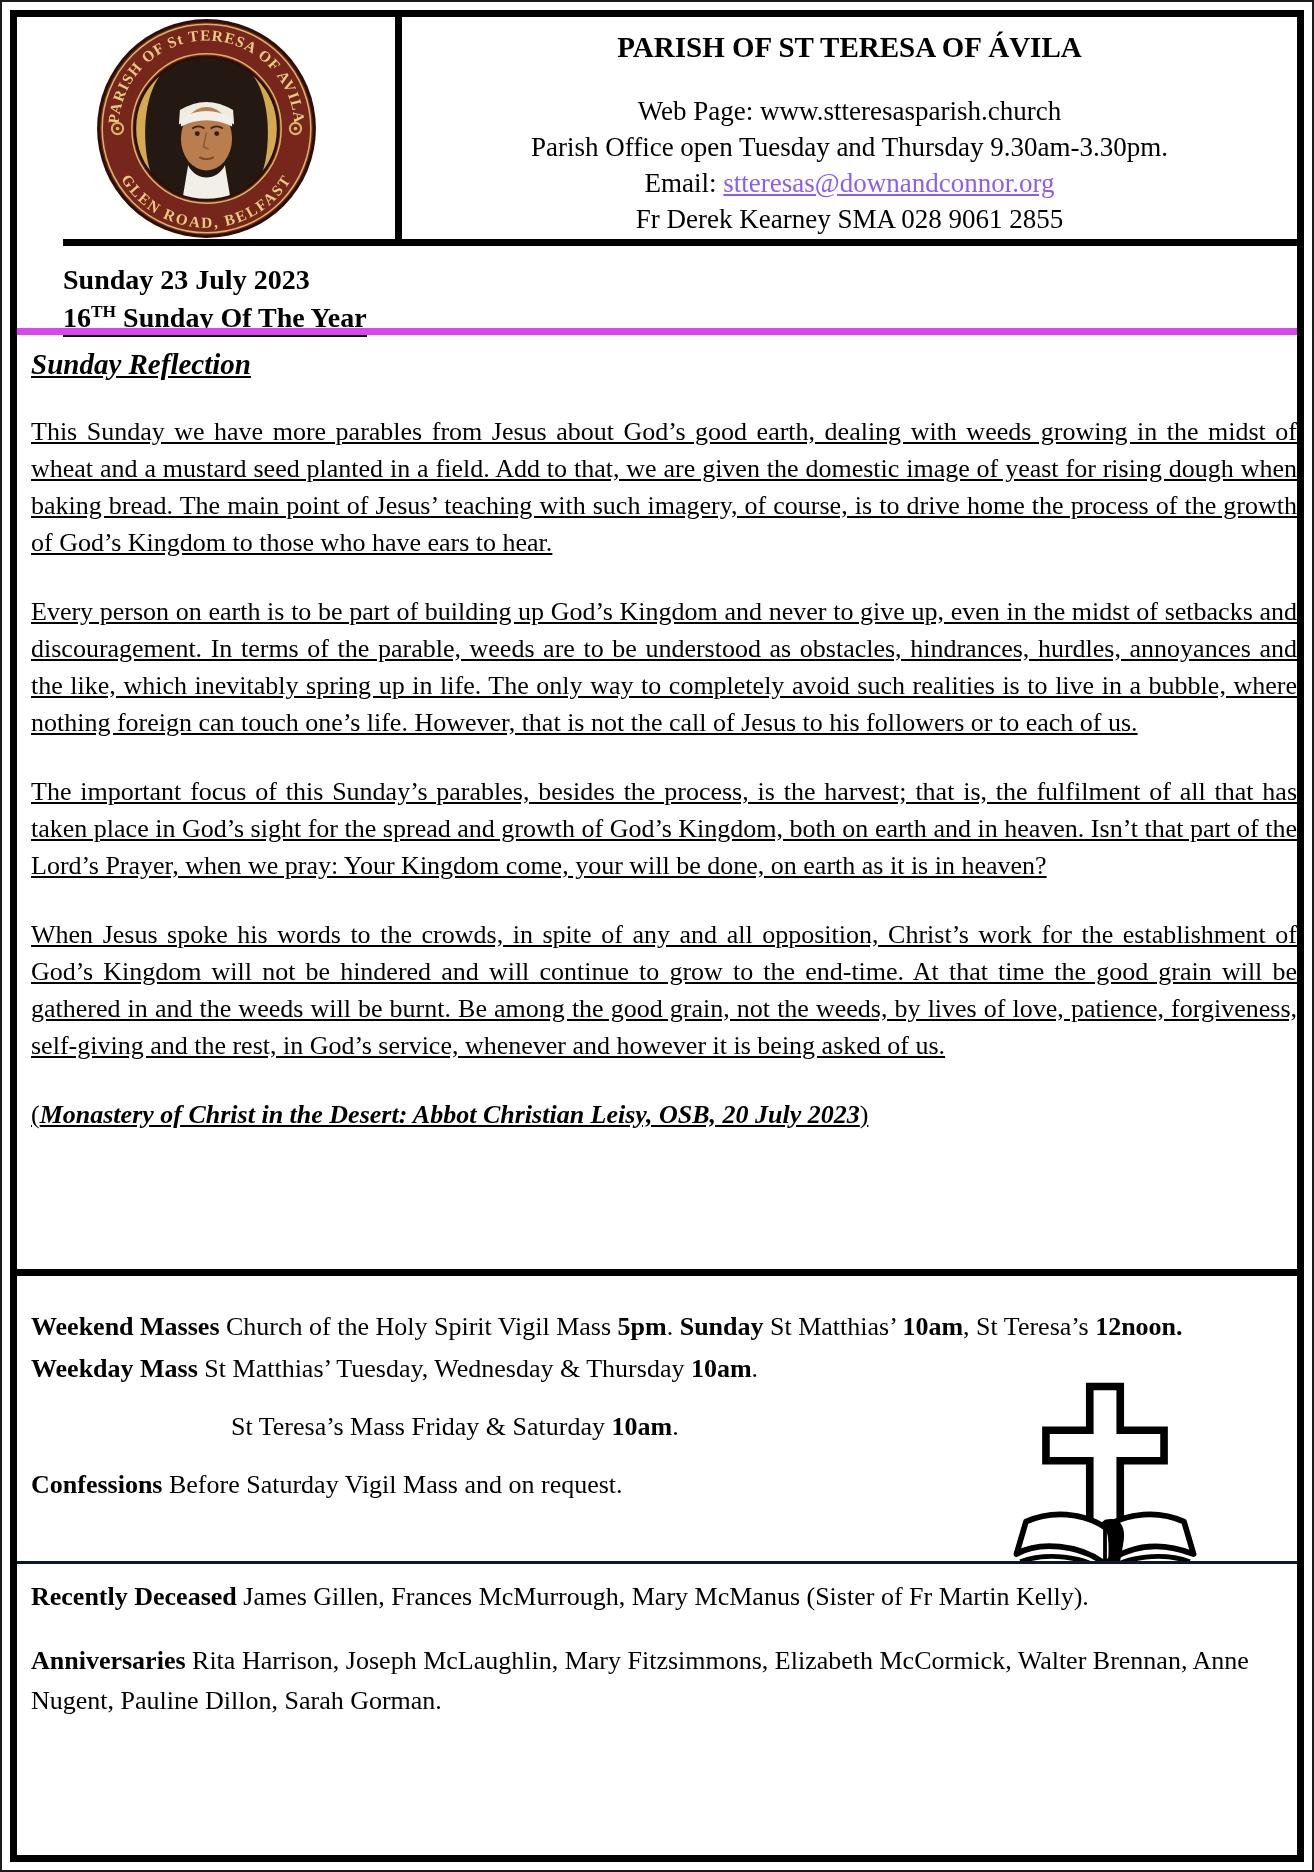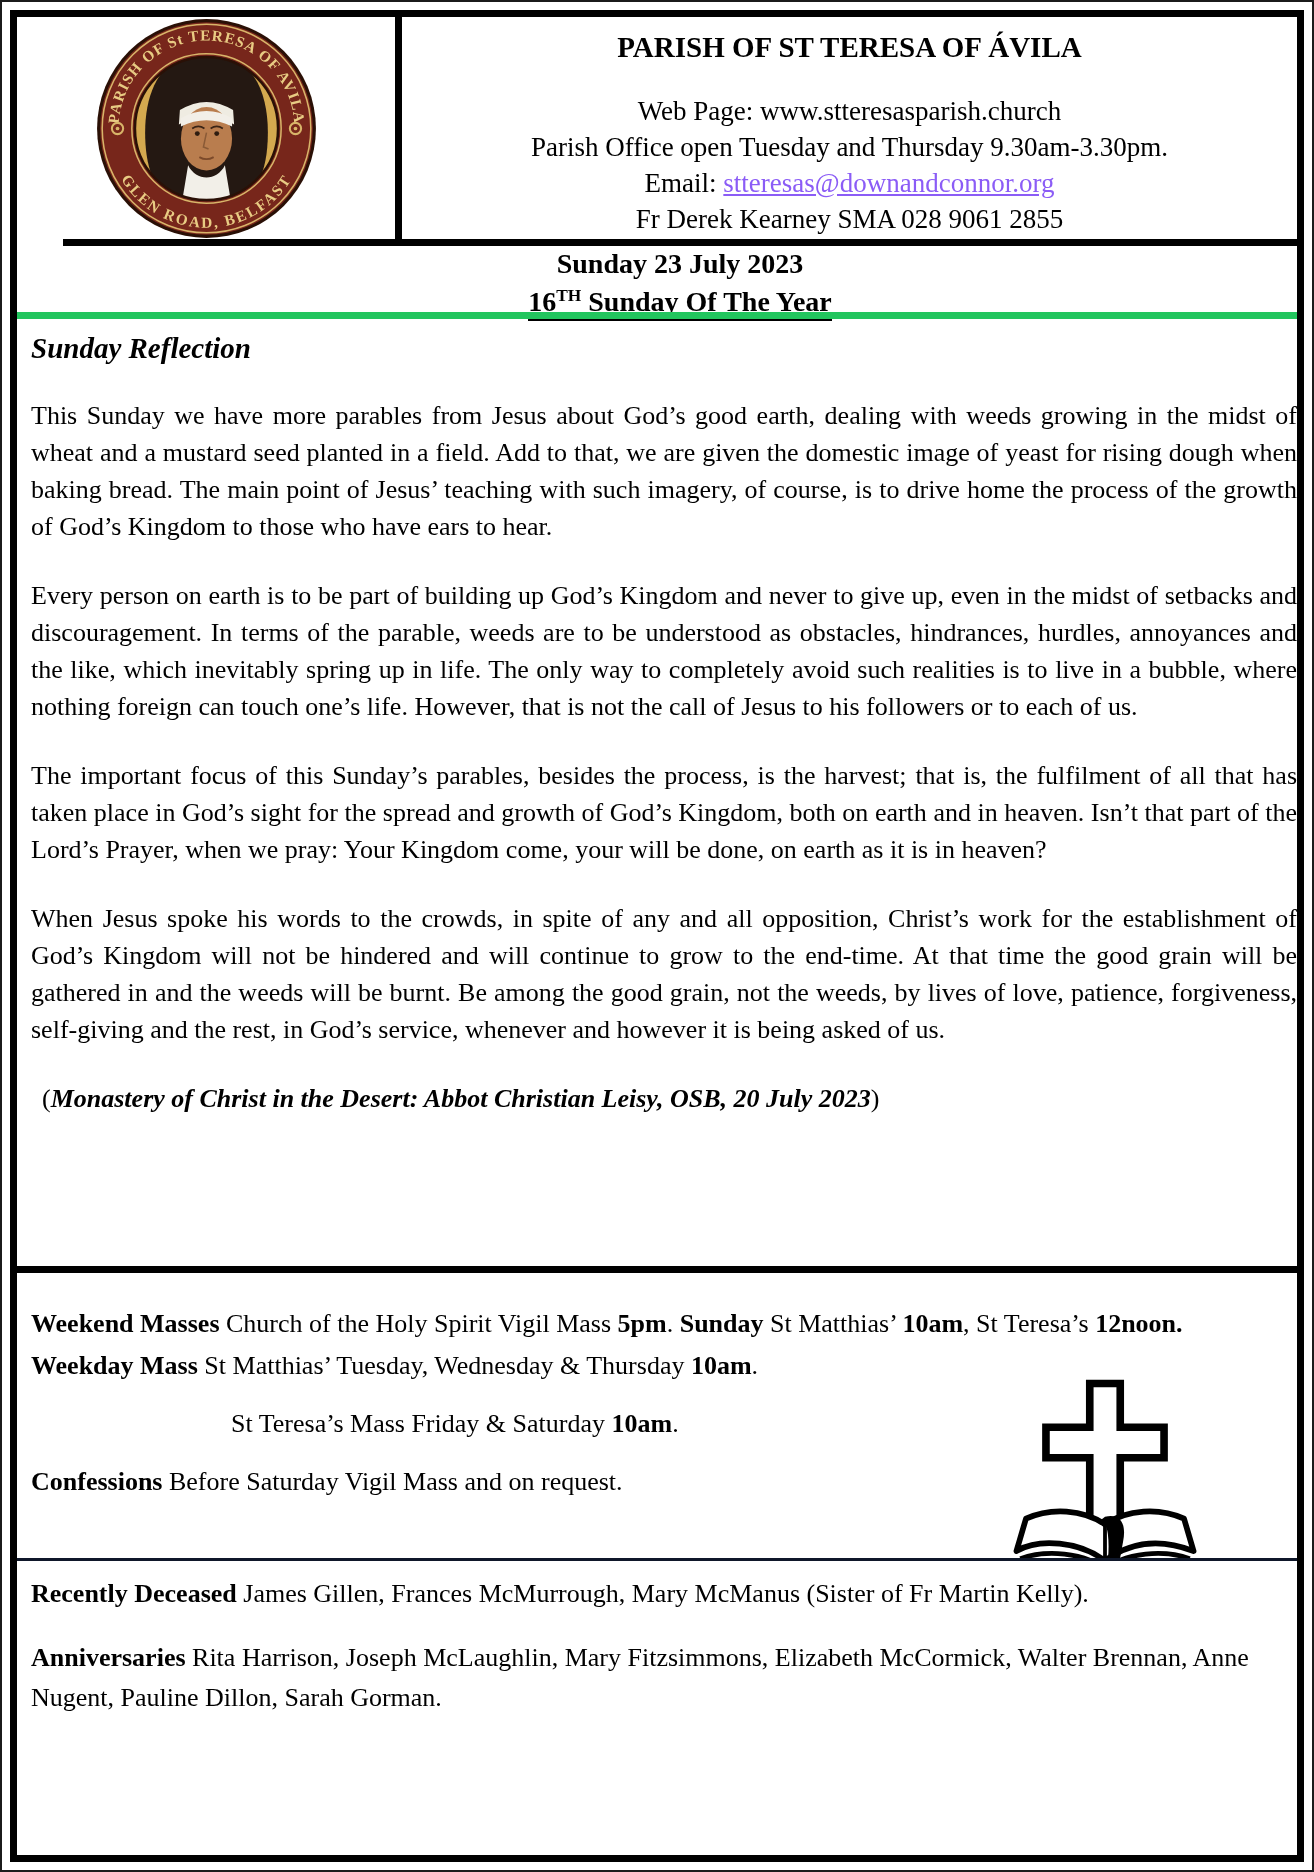--- a/index.html
+++ b/index.html
@@ -20,40 +20,41 @@
     display:flex; align-items:center; justify-content:center;
   }
   .header-cell { flex:1; text-align:center; padding-top:12px; }
   .header-title { font-size:29px; font-weight:bold; line-height:36px; }
   .header-line { font-size:27px; line-height:36px; }
   .header-line.first { margin-top:28px; }
   .email-link { color:#8b5cf6; text-decoration:underline;margin-top:40px; }
   
   .row-date {
     border-top:7px solid #000; height:64px; flex:0 0 auto;
-    text-align:center; padding-top:2px;margin-left:46px;
+    text-align:left; padding-top:18px;margin-left:46px;
   }
   .date-line1 { font-size:28px; font-weight:bold; line-height:32px; }
   .date-line2 { font-size:28px; font-weight:bold; line-height:32px; }
   .date-line2 .uline { border-bottom:3px solid #000; padding-bottom:1px; }
   .date-line2 sup { font-size:62%; vertical-align:super; }
   
   .row-reflection {
-    border-top:7px solid #22c55e; flex:1 1 auto; overflow:hidden;
+    border-top:7px solid #d946ef; flex:1 1 auto; overflow:hidden;
     padding:10px 0 0 14px;
+    text-decoration:underline;
   }
   .reflection-heading {
     font-size:29px; font-weight:bold; font-style:italic;
     line-height:38px; margin:0 0 30px 0;
   }
   .reflection-p {
     font-size:26px; line-height:37px; text-align:justify;
     margin:0 0 32px 0;
   }
-  .attribution { font-size:26px; line-height:38px; margin:11px; }
+  .attribution { font-size:26px; line-height:38px; margin:0; }
   .attribution .attr-body { font-weight:bold; font-style:italic; }
   
   .row-masses {
     border-top:7px solid #000; height:292px; flex:0 0 auto;
     position:relative; padding:30px 14px 0 14px; box-sizing:border-box;
     overflow:hidden;
   }
   .masses-line { font-size:26px; line-height:42px; margin:0; }
   .masses-line.gap { margin-top:16px; }
   .masses-line.indent { padding-left:200px; }

